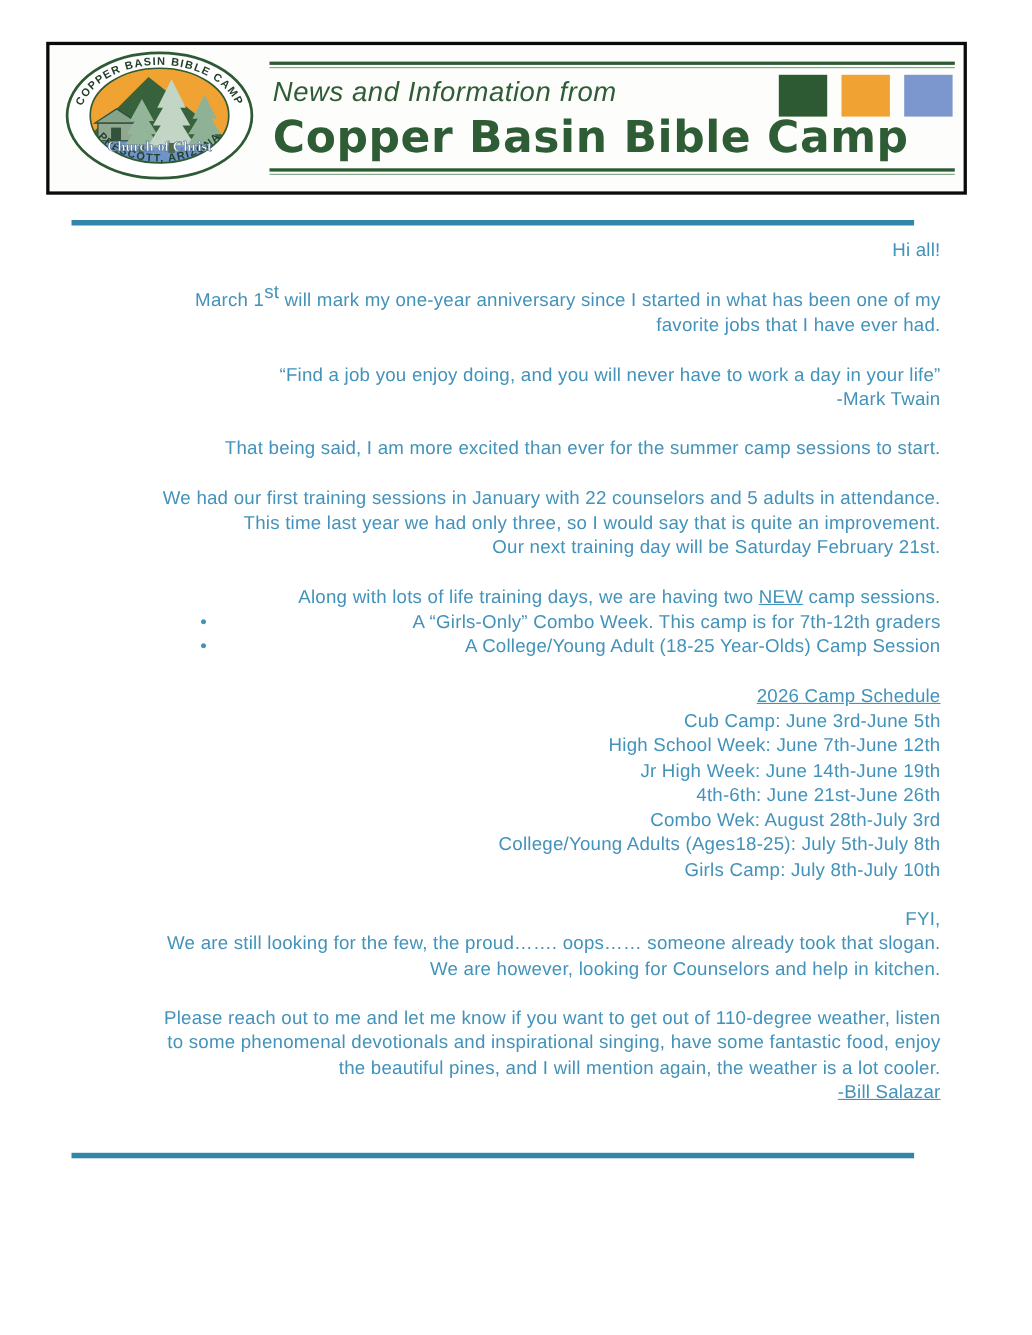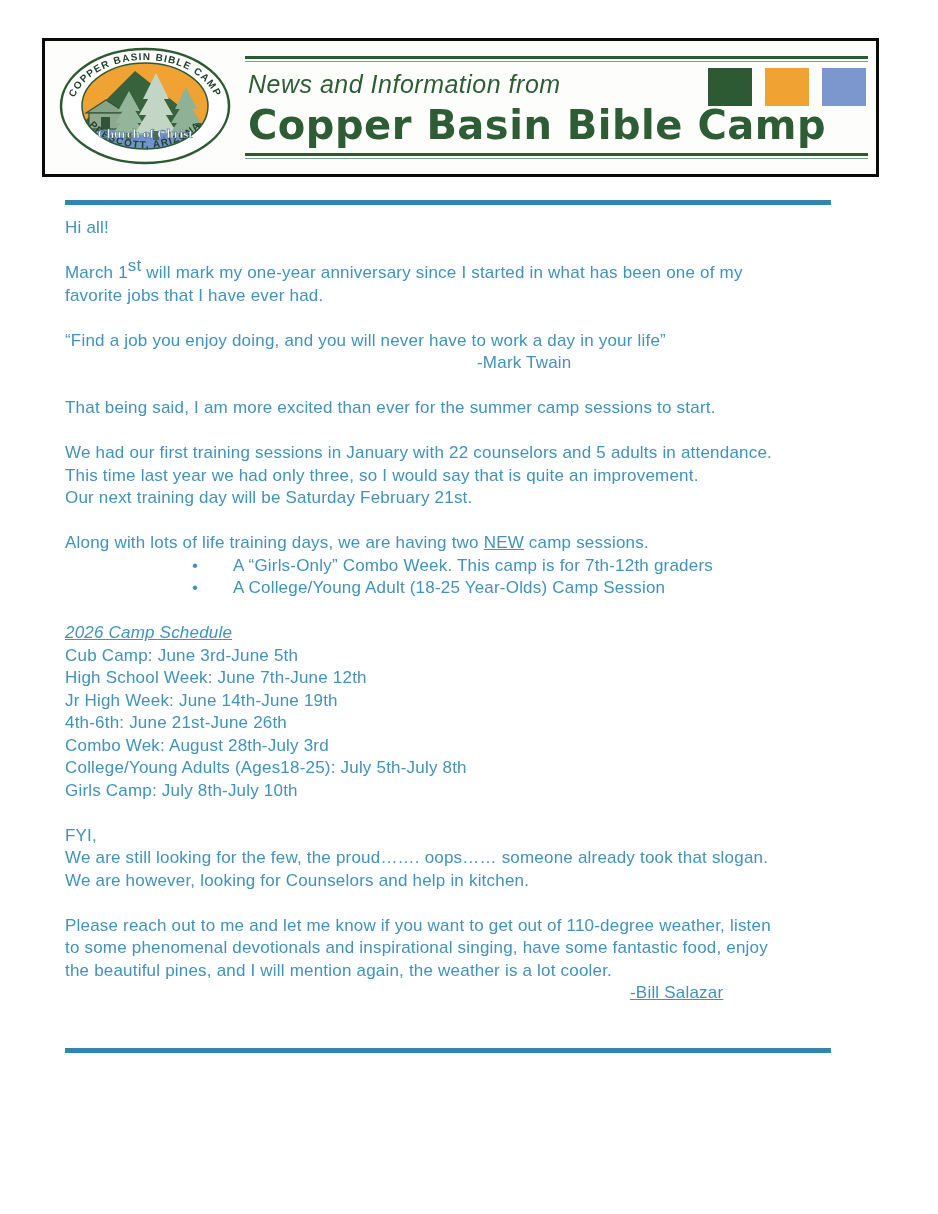--- a/index.html
+++ b/index.html
@@ -45,28 +45,28 @@
   
   .divider {
     position: absolute; left: 65px; width: 766px; height: 5px;
     background: #3285ab;
   }
   .divider-top { top: 200px; }
   .divider-bottom { top: 1048px; }
 
   
   .body-text {
-    position: absolute; left: 65px; top: 217px; width: 800px;
+    position: absolute; left: 55px; top: 217px; width: 800px;
     color: #4292ba;
-    font-size: 17px; line-height: 22.5px; letter-spacing: 0.2px;
+    font-size: 17px; line-height: 22.5px; letter-spacing: 0.2px; text-align: right;
   }
   .bline { min-height: 22.5px; white-space: pre-wrap; }
   .bline sup { font-size: 17px; line-height: 0; }
   .u { text-decoration: underline; }
-  .underline { text-decoration: underline; font-style: italic; }
+  .underline { text-decoration: underline; }
   .bullet { padding-left: 168px; position: relative; }
   .bullet::before { content: "\2022"; position: absolute; left: 127px; }
   .indent-mark { padding-left: 412px; }
   .indent-bill { padding-left: 565px; text-decoration: underline; }
 
   
   .arc-text {
     font-family: "Liberation Sans", sans-serif;
     font-weight: bold; font-size: 10px; letter-spacing: 1.2px;
     fill: #23402b;

